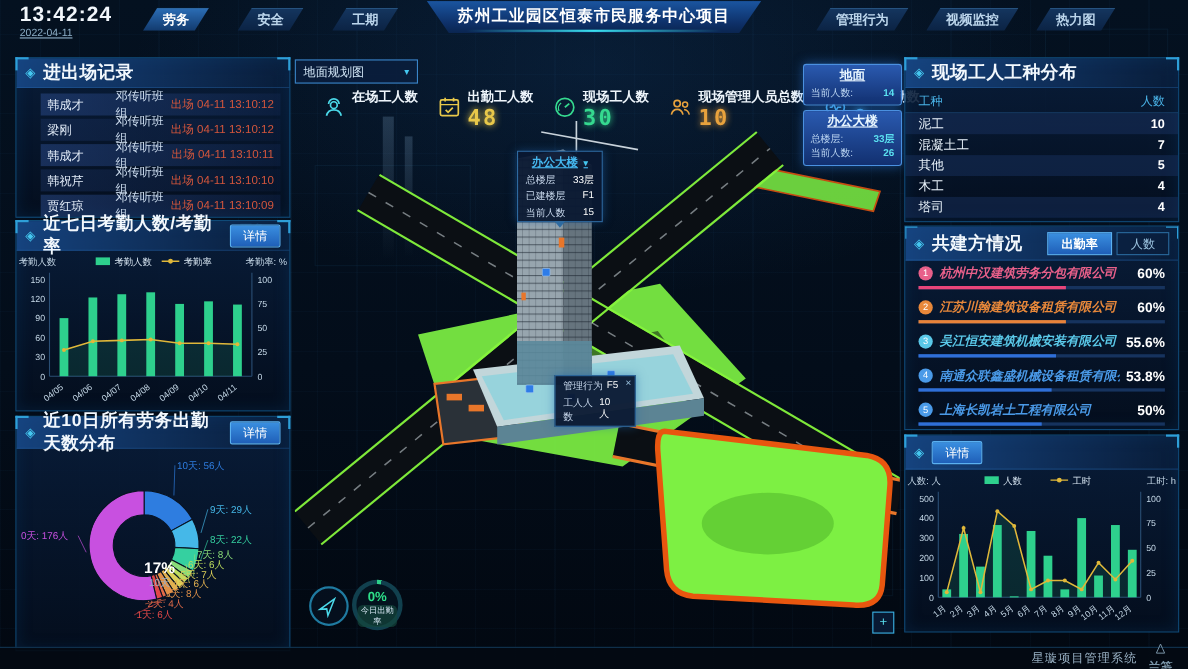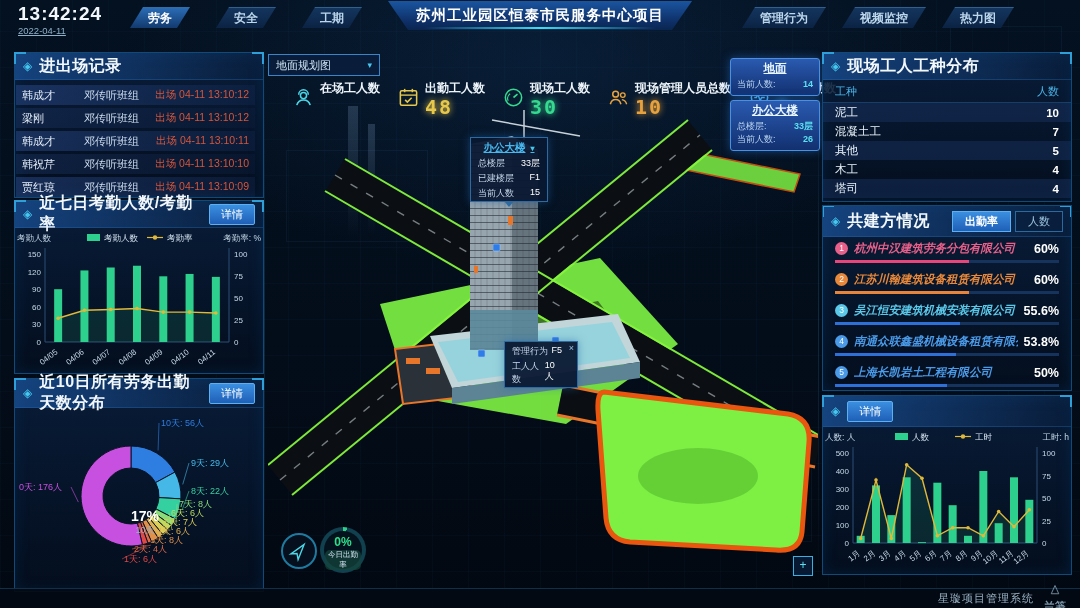--- a/index.html
+++ b/index.html
@@ -36,21 +36,21 @@
   .panel:before{left:-1px;top:-1px;border-width:2px 0 0 2px;}
   .panel:after{right:-1px;top:-1px;border-width:2px 2px 0 0;}
   .ph{height:26px;display:flex;align-items:center;padding:0 8px;gap:7px;
     background:linear-gradient(90deg,rgba(26,80,150,0.75),rgba(12,40,80,0.15));border-bottom:1px solid rgba(40,110,180,0.35);}
   .ph-icon{color:#45c8f0;font-size:12px;}
   .ph-title{font-size:16px;font-weight:bold;color:#f2f8fd;letter-spacing:0.5px;flex:1;}
   .btn-detail{font-size:11px;color:#fff;padding:2px 11px;border-radius:2px;cursor:pointer;
     background:linear-gradient(180deg,#3a8fe0,#1f5fb8);border:1px solid #5ab0f0;}
 
   
-  #rec-rows{padding:5px 8px 0 1px;}
+  #rec-rows{padding:5px 8px 0 22px;}
   .rec-row{display:flex;align-items:center;height:20px;margin-bottom:3px;padding:0 6px;
     background:linear-gradient(90deg,rgba(42,74,138,0.52),rgba(20,42,86,0.34));}
   .rec-row:nth-child(even){background:linear-gradient(90deg,rgba(30,56,108,0.40),rgba(16,34,70,0.28));}
   .rec-name{width:62px;font-size:11px;color:#e4eefa;}
   .rec-group{flex:1;font-size:11px;color:#ccdcee;}
   .rec-event{font-size:10.5px;color:#d4563c;}
   .more-link{display:block;text-align:right;padding:1px 10px 0 0;font-size:11px;font-weight:bold;color:#35b6e8;cursor:pointer;}
 
   svg text.tick{font-size:8px;fill:#c6d9e8;font-family:"Liberation Sans",sans-serif;}
   svg text.legend{font-size:8.5px;fill:#d8e6f2;font-family:"Liberation Sans",sans-serif;}

